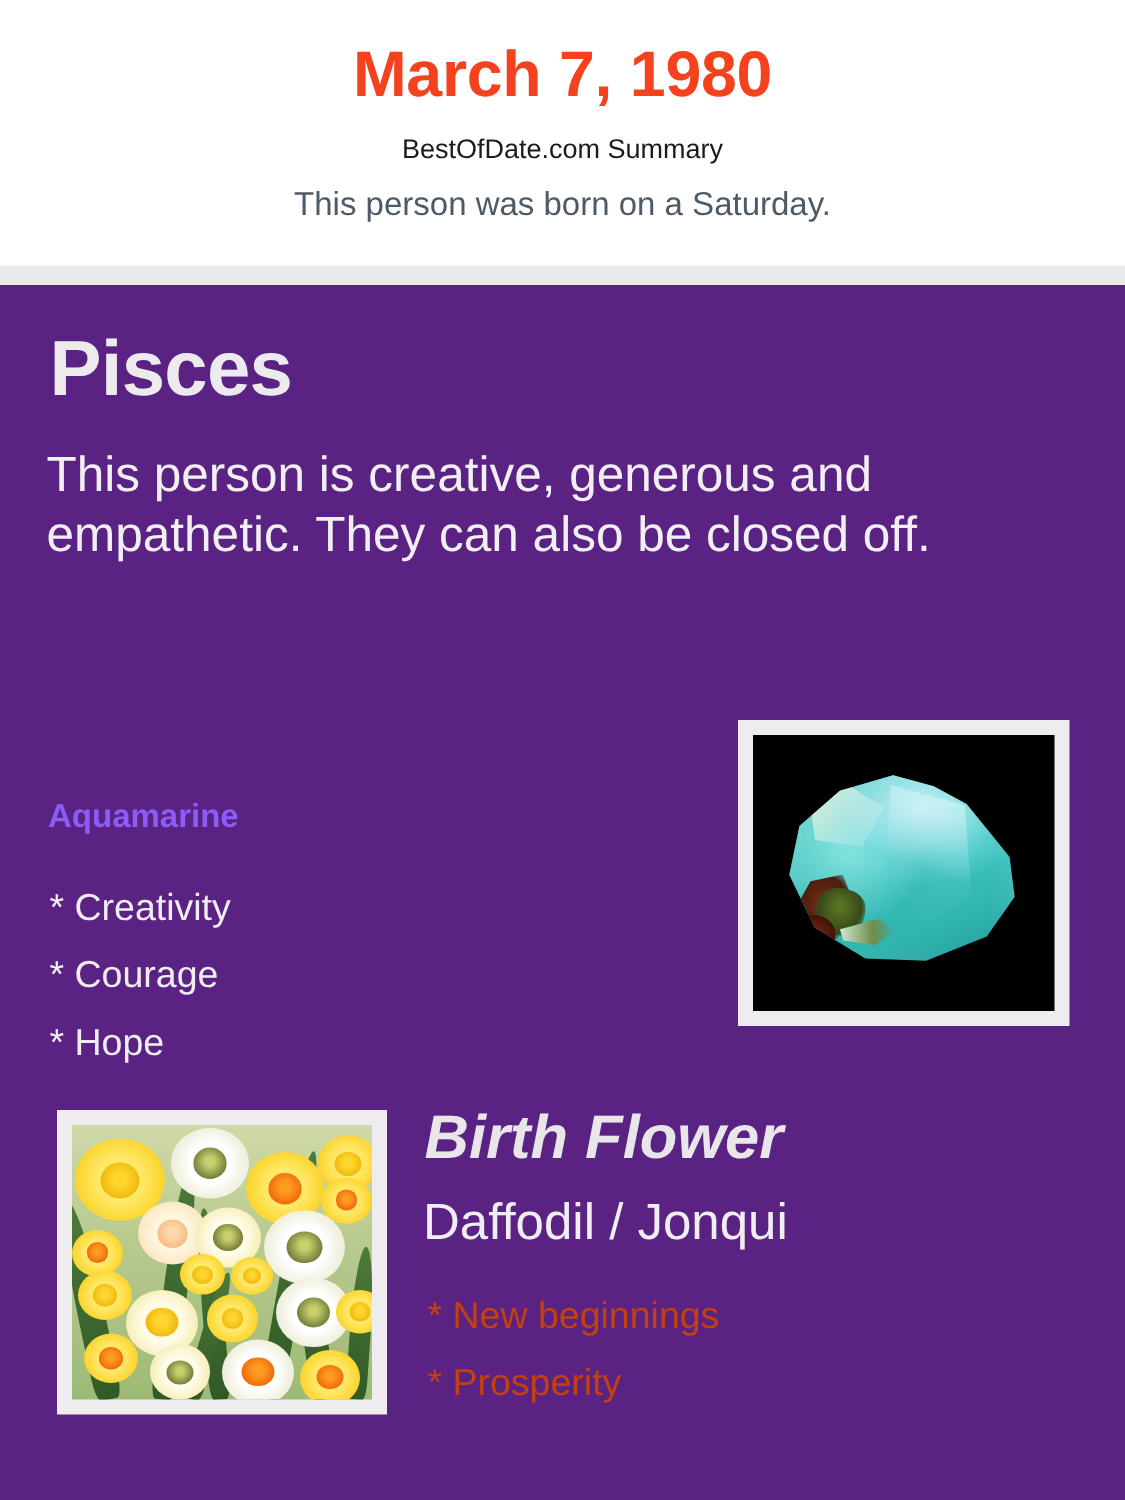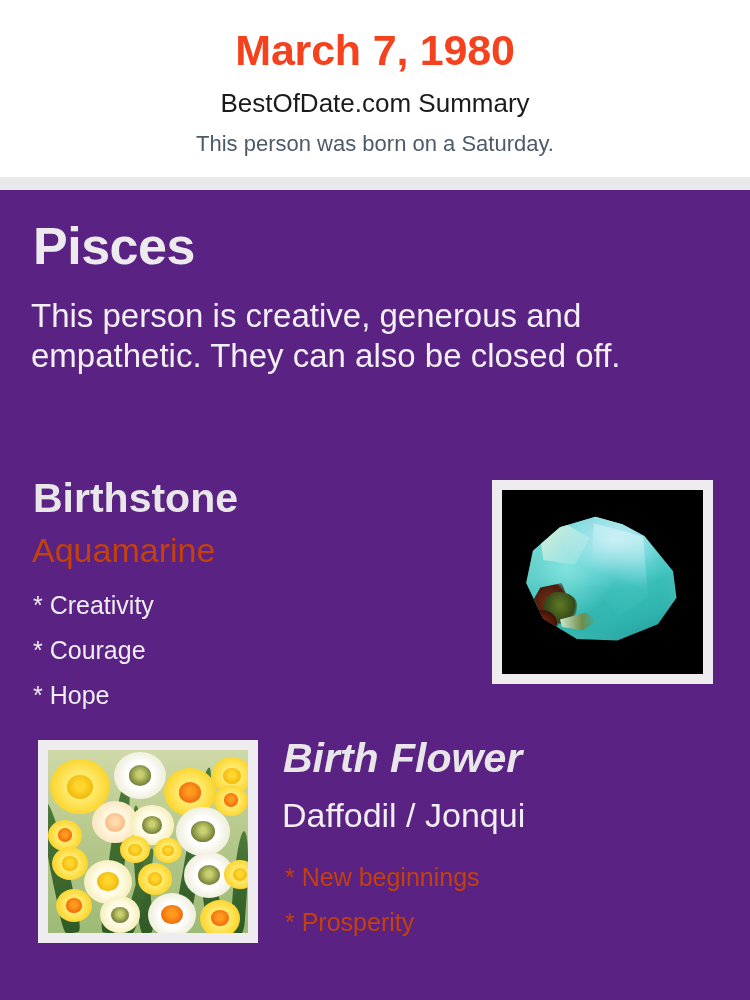--- a/index.html
+++ b/index.html
@@ -17,21 +17,21 @@
     position:absolute; left:0; top:0; width:750px; height:177px;
     background:#ffffff;
     text-align:center;
   }
   .header-date {
     font-size:43px; font-weight:bold; color:#f4411e;
     letter-spacing:-0.2px; line-height:1;
     padding-top:29px;
   }
   .header-site {
-    font-size:26px; font-weight:normal; color:#1b1b1b;
+    font-size:18px; font-weight:normal; color:#1b1b1b;
     line-height:1; padding-top:18px;
   }
   .header-note {
     font-size:22px; font-weight:normal; color:#4d5a68;
     line-height:1; padding-top:17px;
   }
   .divider-band {
     position:absolute; left:0; top:177px; width:750px; height:13px;
     background:#e9e8ea;
   }
@@ -55,21 +55,21 @@
   }
 
   
   .stone-title {
     position:absolute; left:33px; top:478px;
     font-size:41px; font-weight:bold; color:#e9e6ea;
     line-height:1;
   }
   .stone-name {
     position:absolute; left:32px; top:533px;
-    font-size:34px; font-weight:normal; color:#c2410c;
+    font-size:22px; font-weight:bold; color:#8b5cf6;
     line-height:1;
   }
   .stone-traits {
     position:absolute; left:33px; top:583px;
     font-size:25px; color:#f0edf1; line-height:45px;
     list-style:none;
   }
 
   
   .flower-title {
@@ -177,21 +177,20 @@
     <div class="header-site">BestOfDate.com Summary</div>
     <div class="header-note">This person was born on a Saturday.</div>
   </div>
   <div class="divider-band"></div>
 
   <div class="body-purple"></div>
 
   <div class="sign-name">Pisces</div>
   <div class="sign-desc">This person is creative, generous and empathetic. They can also be closed off.</div>
 
-  <div class="stone-title">Birthstone</div>
   <div class="stone-name">Aquamarine</div>
   <ul class="stone-traits">
     <li>* Creativity</li>
     <li>* Courage</li>
     <li>* Hope</li>
   </ul>
 
   <div class="frame frame-stone">
     <div class="photo photo-stone">
       <div class="crystal">

